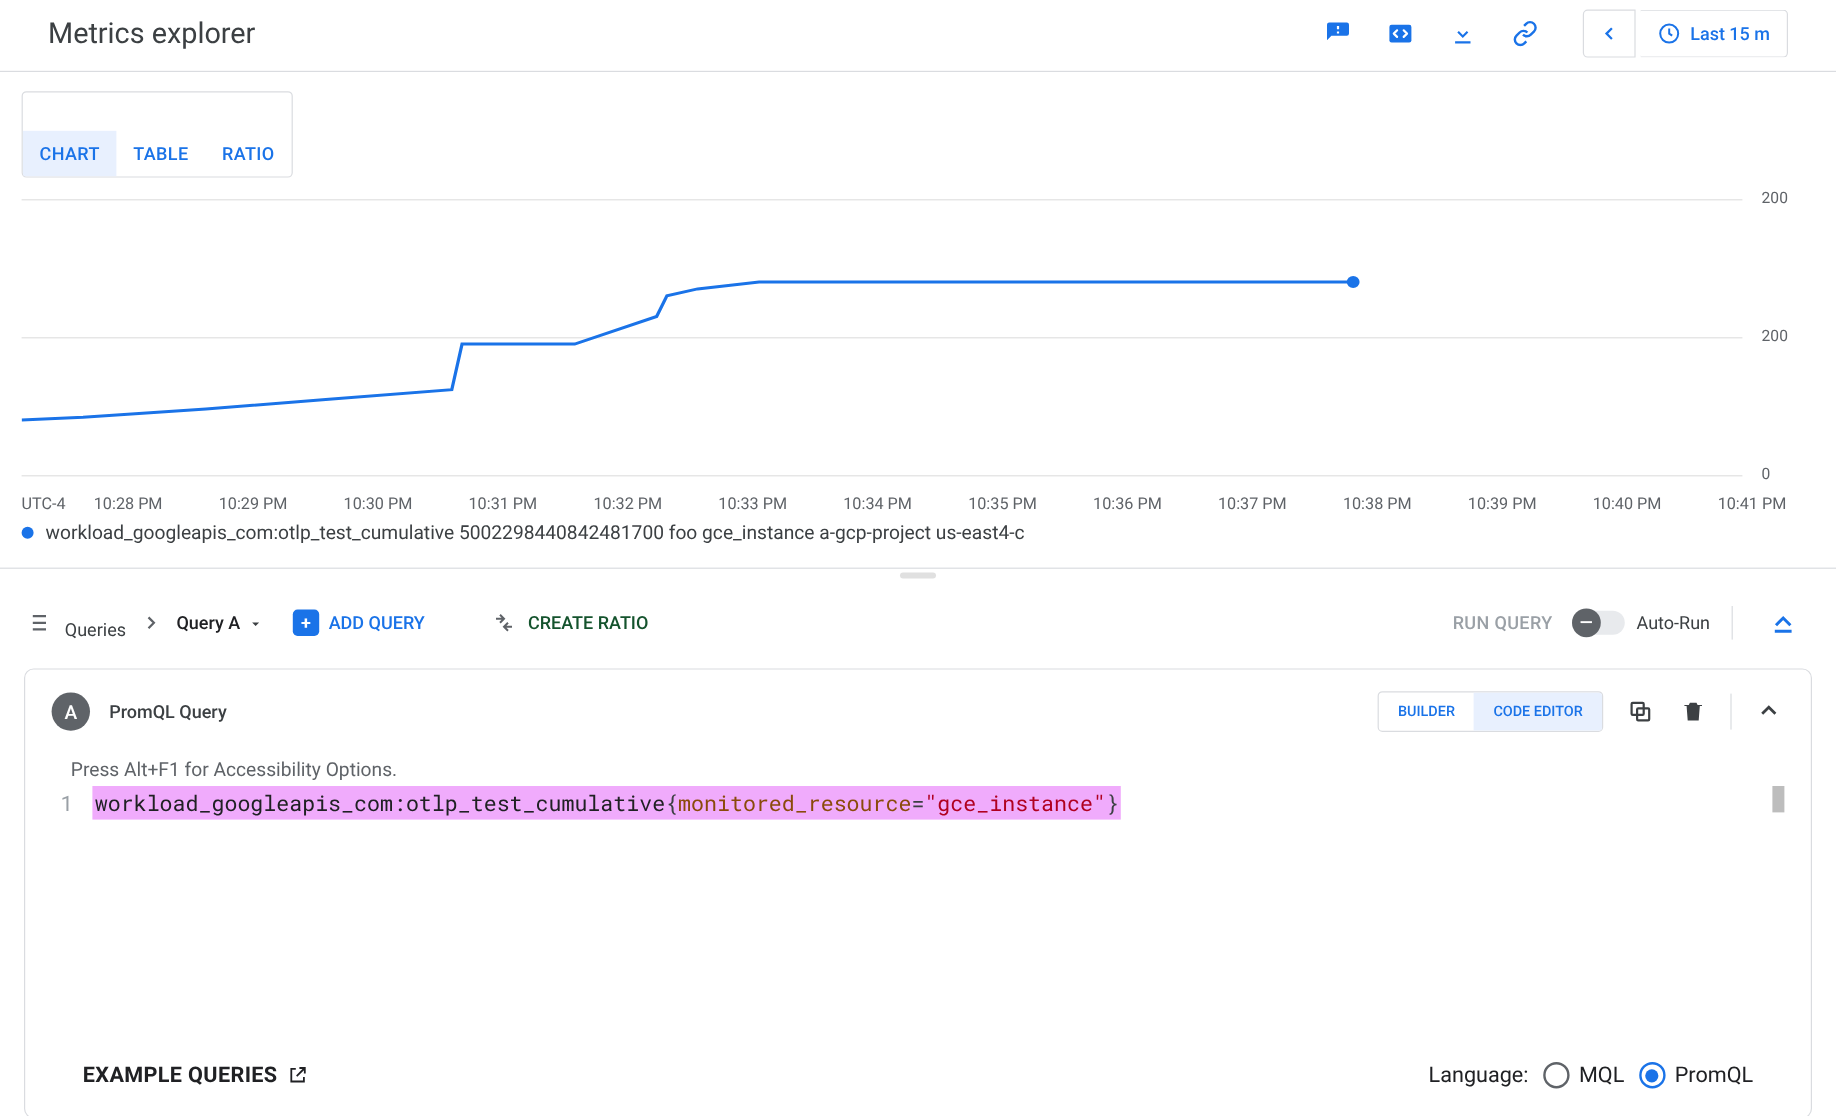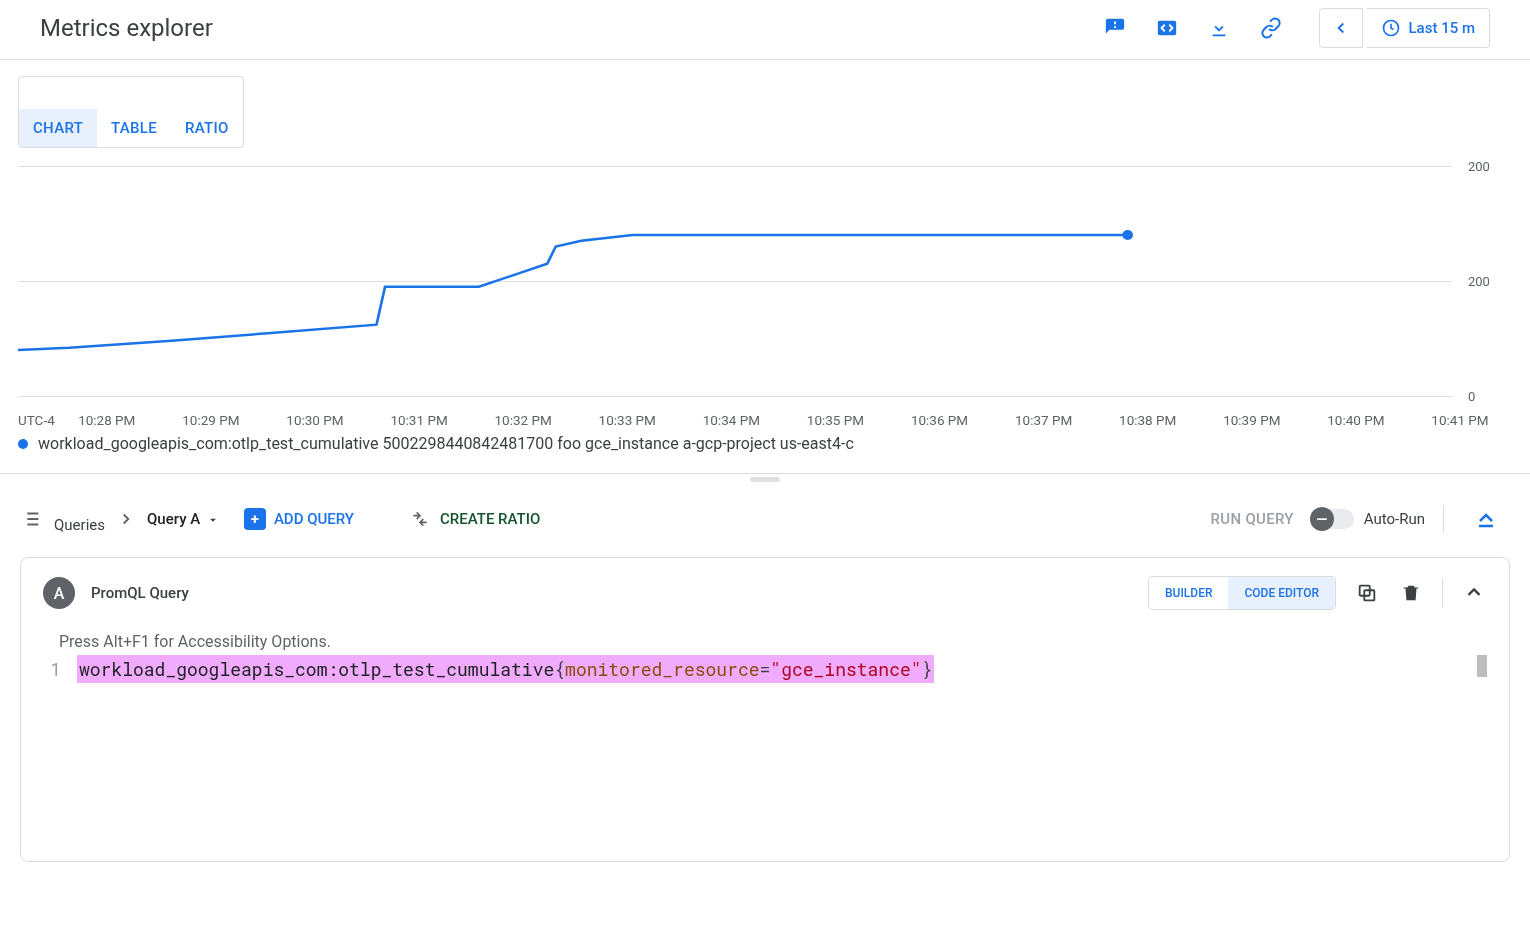--- a/index.html
+++ b/index.html
@@ -354,13 +354,33 @@
     <div class="a11y-hint">Press Alt+F1 for Accessibility Options.</div>
     <div class="editor">
       <div class="gutter">1</div>
       <div class="code">
         <span class="line1"><span>workload_googleapis_com:otlp_test_cumulative</span><span class="tkn-brace">{</span><span class="tkn-attr">monitored_resource</span><span class="tkn-op">=</span><span class="tkn-str">"gce_instance"</span><span class="tkn-brace">}</span></span>
         <span class="sb-marker"></span>
       </div>
     </div>
     <div style="height:170px"></div>
   </div>
+  <div class="panel-footer">
+    <div class="example-q">
+      <span>EXAMPLE QUERIES</span>
+      <svg viewBox="0 0 24 24" fill="none" stroke="currentColor" stroke-width="2">
+          <path d="M14 4h6v6M20 4l-9 9"></path>
+          <path d="M19 14v5H5V5h5"></path>
+        </svg>
+    </div>
+    <div class="lang-picker">
+      <span>Language:</span>
+      <label class="lang-opt">
+        <span class="radio"></span>
+        <span>MQL</span>
+      </label>
+      <label class="lang-opt">
+        <span class="radio checked"></span>
+        <span>PromQL</span>
+      </label>
+    </div>
+  </div>
 </div>
 
 </body></html>

